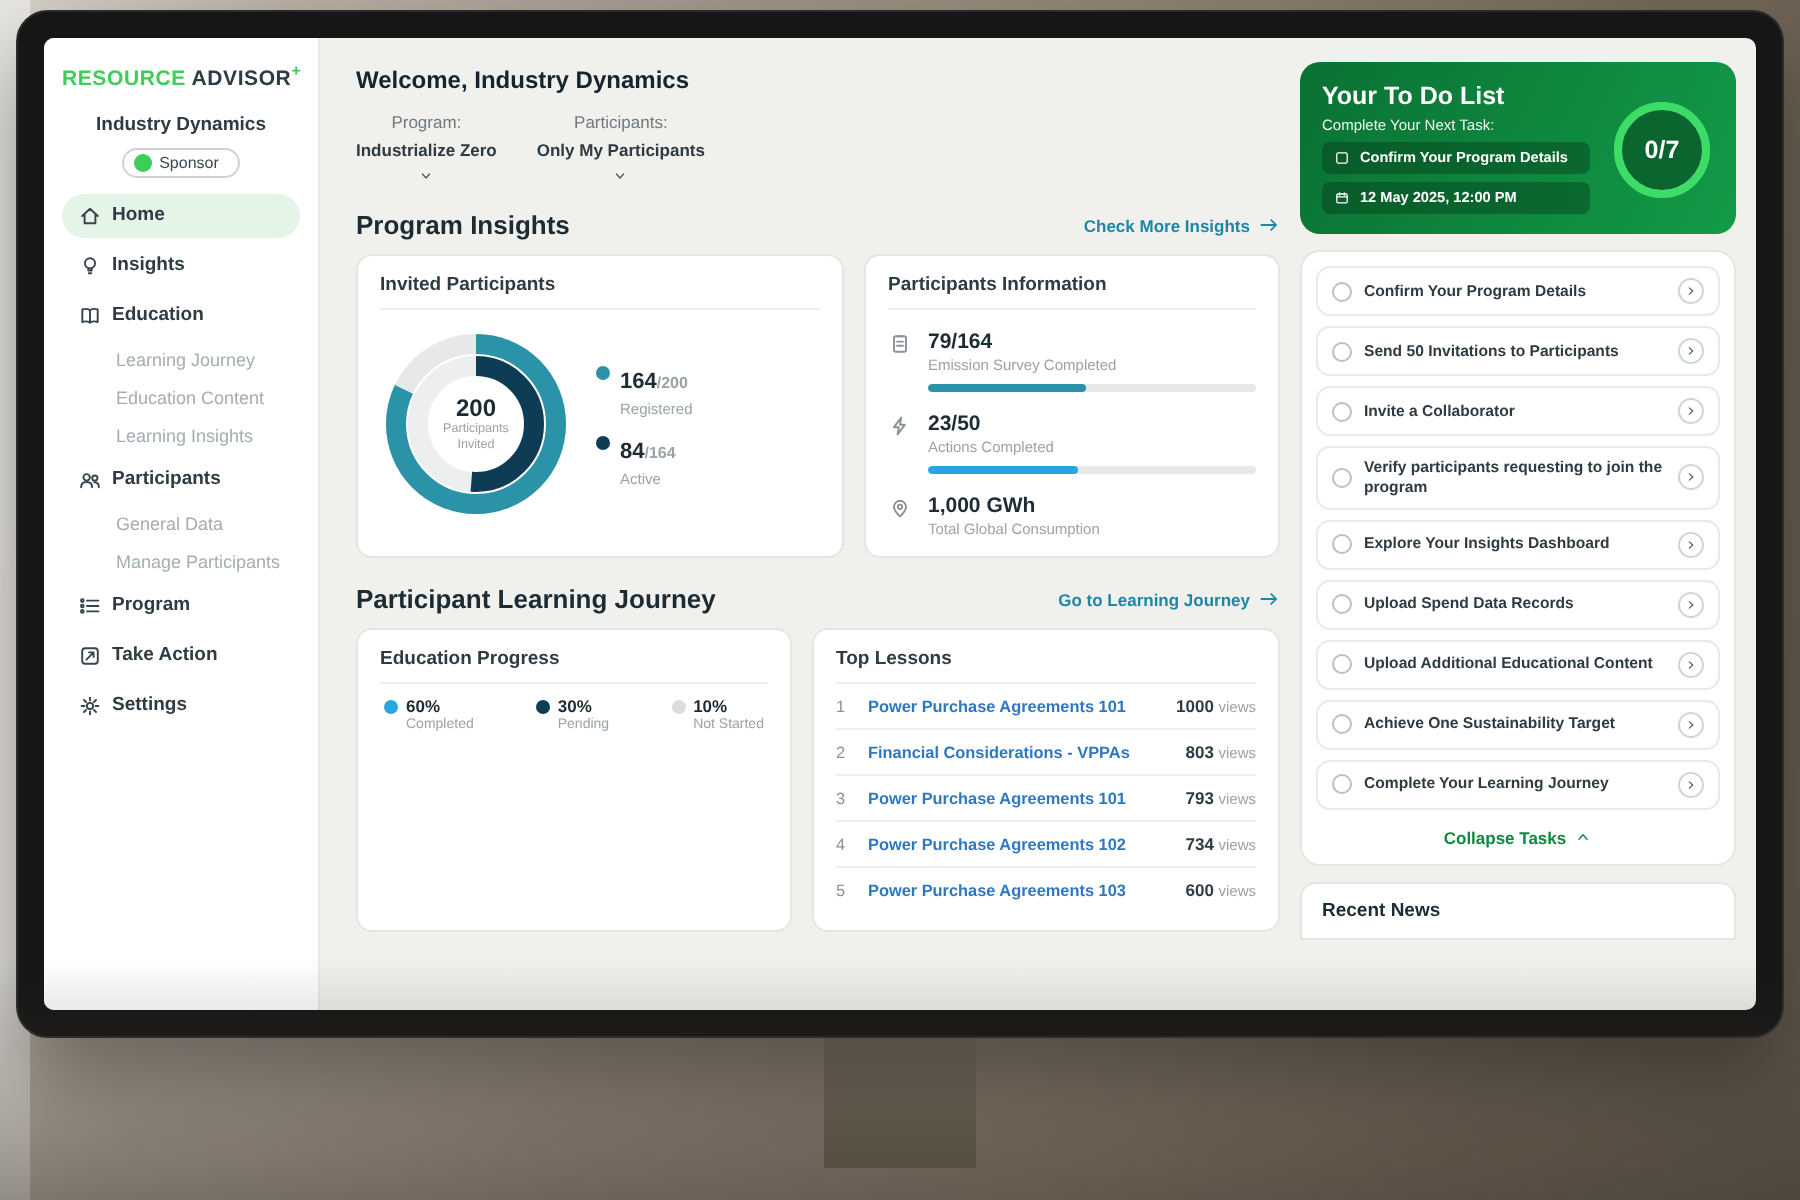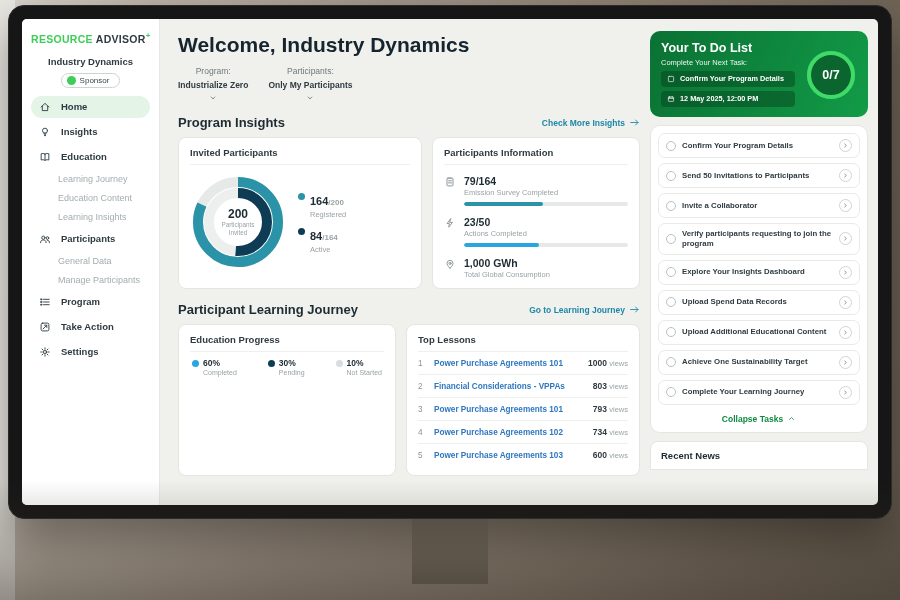--- a/index.html
+++ b/index.html
@@ -19,32 +19,32 @@
 
   
   .sidebar{width:138px;flex:0 0 138px;background:#fff;border-right:1px solid #e6e8e5;padding:12px 9px 8px;}
   .logo{font-size:10.5px;font-weight:bold;letter-spacing:.3px;white-space:nowrap;}
   .logo .res{color:#3dcd58;} .logo .adv{color:#2f3b42;} .logo .plus{color:#3dcd58;font-size:8px;vertical-align:super;}
   .org{margin-top:11px;text-align:center;font-size:9.5px;font-weight:bold;color:#2f3b42;}
   .sponsor{margin:6px auto 4px;display:flex;align-items:center;gap:4px;width:max-content;border:1px solid #cdd5d1;
     border-radius:10px;padding:2px 10px 2px 5px;font-size:8px;color:#3b474e;}
   .sponsor-dot{width:9px;height:9px;border-radius:50%;background:#3dcd58;flex:0 0 9px;}
   .nav{margin-top:8px;display:flex;flex-direction:column;gap:3px;}
-  .nav-item{display:flex;align-items:center;gap:10px;padding:5px 8px;border-radius:13px;font-size:9.5px;
+  .nav-item{display:flex;align-items:center;gap:5px;padding:5px 8px;border-radius:13px;font-size:9.5px;
     font-weight:bold;color:#2f3b42;cursor:pointer;}
   .nav-item.active{background:#e4f4e7;}
   .nav-item.sub{padding:3px 8px 3px 27px;color:#a4adb0;font-weight:normal;font-size:9px;}
   .nav-ico{width:12px;height:12px;flex:0 0 12px;color:#37444c;}
 
   
   .main{flex:1;display:flex;gap:10px;padding:12px 10px 0 18px;min-width:0;}
   .left-col{flex:1;min-width:0;}
   .right-col{width:218px;flex:0 0 218px;}
 
-  h1.welcome{margin:2px 0 9px;font-size:21px;color:#15242e;}
+  h1.welcome{margin:2px 0 9px;font-size:12px;color:#15242e;}
   .filters{display:flex;gap:20px;align-items:center;font-size:8.5px;color:#70797e;}
   .filter{display:flex;align-items:center;gap:4px;cursor:pointer;flex-direction:column;}
   .filter-value{font-weight:bold;color:#2f3b42;}
   .chev8{width:8px;height:8px;color:#4a565c;}
 
   .section-head{display:flex;justify-content:space-between;align-items:center;margin:13px 0 7px;}
   .section-title{font-size:13px;font-weight:bold;color:#1d2b33;}
   .section-link{display:flex;align-items:center;gap:4px;font-size:8.5px;font-weight:bold;color:#1e87a8;cursor:pointer;}
   .arrow12{width:11px;height:11px;color:#1e87a8;}
 

